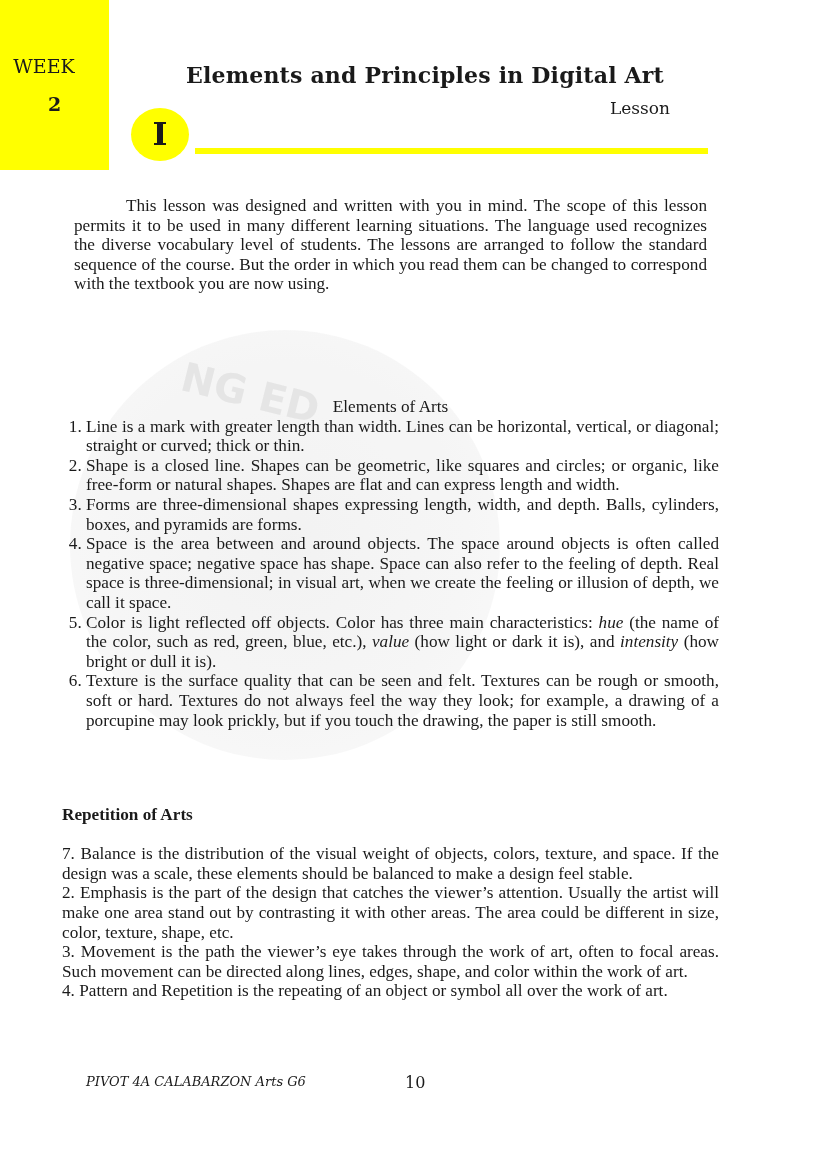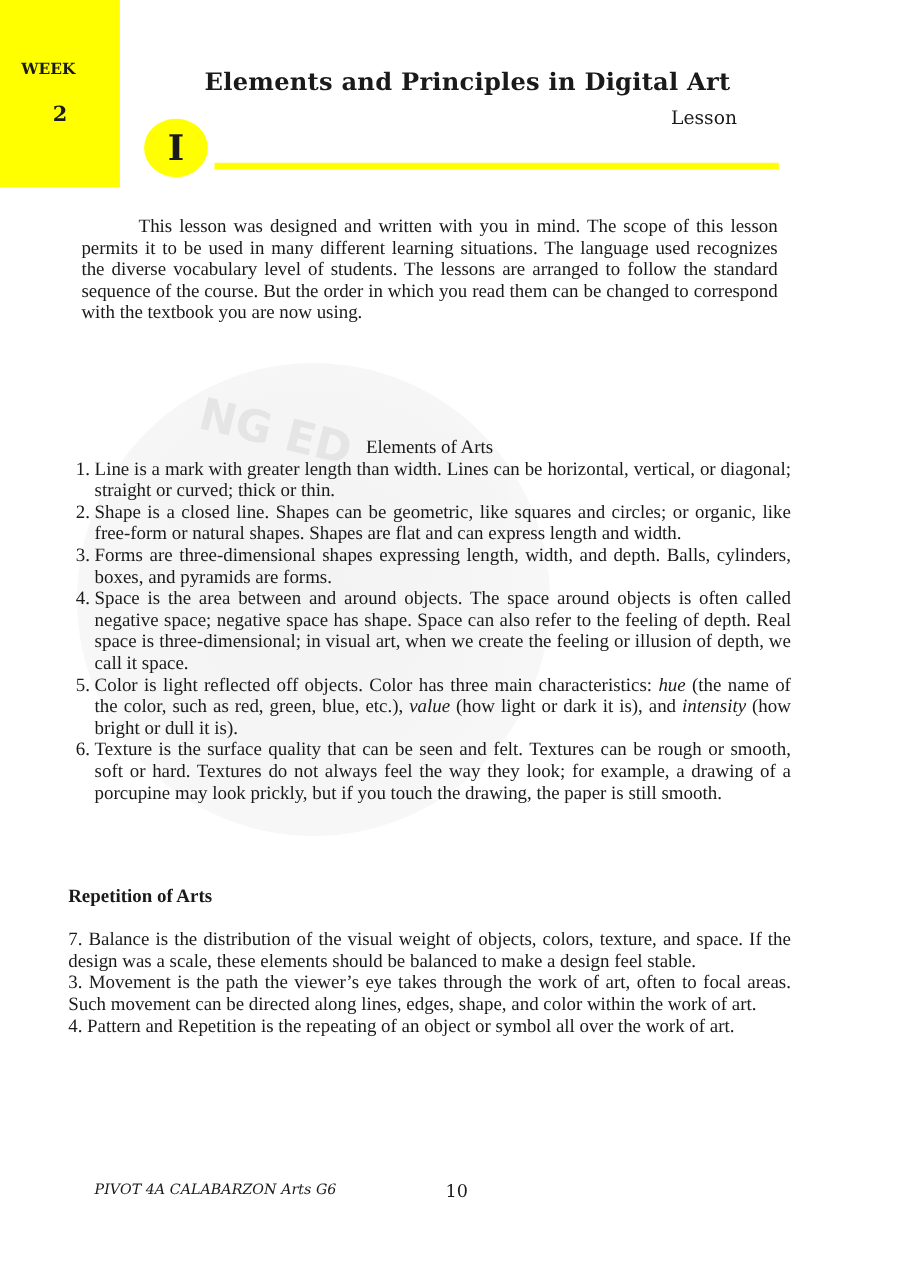--- a/index.html
+++ b/index.html
@@ -5,21 +5,21 @@
   html, body { margin: 0; padding: 0; }
   body {
     width: 826px; height: 1169px; position: relative; overflow: hidden;
     background: #ffffff; color: #1a1a1a;
     font-family: "DejaVu Serif", serif;
   }
   .week-box {
     position: absolute; left: 0; top: 0; width: 109px; height: 170px;
     background: #ffff00; text-align: center;
   }
-  .week-label { position: absolute; top: 55px; left: 0; width: 88px; font-weight: bold; font-size: 14px; }
+  .week-label { position: absolute; top: 55px; left: 0; width: 88px; font-weight: normal; font-size: 19px; }
   .week-num { position: absolute; top: 93px; left: 0; width: 109px; font-weight: bold; font-size: 19px; }
   .title {
     position: absolute; left: 150px; width: 550px; top: 62px; text-align: center;
     font-weight: bold; font-size: 22px; letter-spacing: 0.2px;
   }
   .subtitle {
     position: absolute; left: 150px; width: 520px; top: 98px; text-align: right;
     font-size: 17px;
   }
   .circle {
@@ -86,18 +86,19 @@
     <li>Space is the area between and around objects. The space around objects is often called negative space; negative space has shape. Space can also refer to the feeling of depth. Real space is three-dimensional; in visual art, when we create the feeling or illusion of depth, we call it space.</li>
     <li><span>Color is light reflected off objects. Color has three main characteristics: </span><em>hue</em><span> (the name of the color, such as red, green, blue, etc.), </span><em>value</em><span> (how light or dark it is), and </span><em>intensity</em><span> (how bright or dull it is).</span></li>
     <li>Texture is the surface quality that can be seen and felt. Textures can be rough or smooth, soft or hard. Textures do not always feel the way they look; for example, a drawing of a porcupine may look prickly, but if you touch the drawing, the paper is still smooth.</li>
   </ol>
 </div>
 
 <div class="content" style="top:805px;">
   <p class="heading-bold" style="text-align:left;">Repetition of Arts</p>
   <div style="height:19.6px;"></div>
   <p>7. Balance is the distribution of the visual weight of objects, colors, texture, and space. If the design was a scale, these elements should be balanced to make a design feel stable.</p>
+  <p>2. Emphasis is the part of the design that catches the viewer’s attention. Usually the artist will make one area stand out by contrasting it with other areas. The area could be different in size, color, texture, shape, etc.</p>
   <p>3. Movement is the path the viewer’s eye takes through the work of art, often to focal areas. Such movement can be directed along lines, edges, shape, and color within the work of art.</p>
   <p>4. Pattern and Repetition is the repeating of an object or symbol all over the work of art.</p>
 </div>
 
 <div class="footer-left">PIVOT 4A CALABARZON Arts G6</div>
 <div class="footer-page">10</div>
 
 </body></html>

